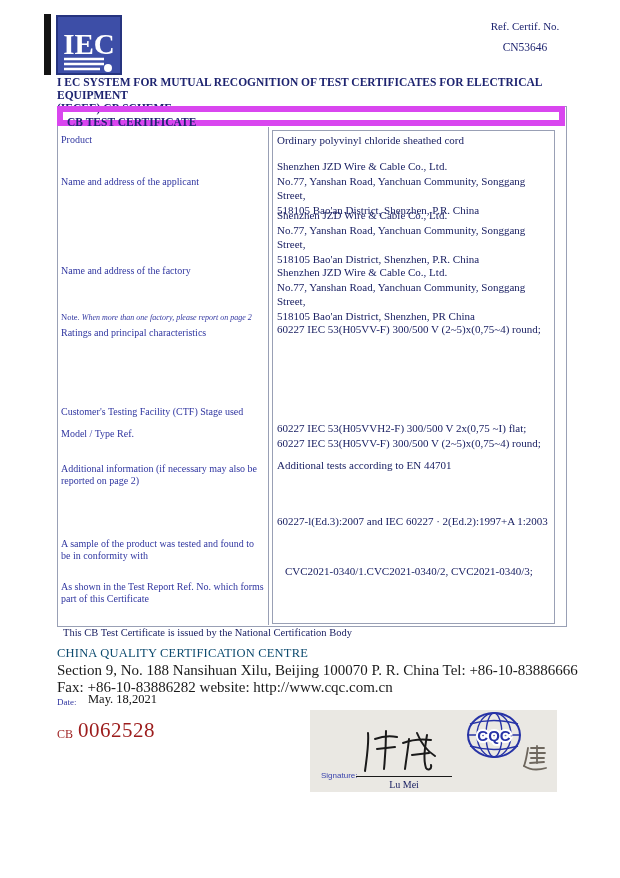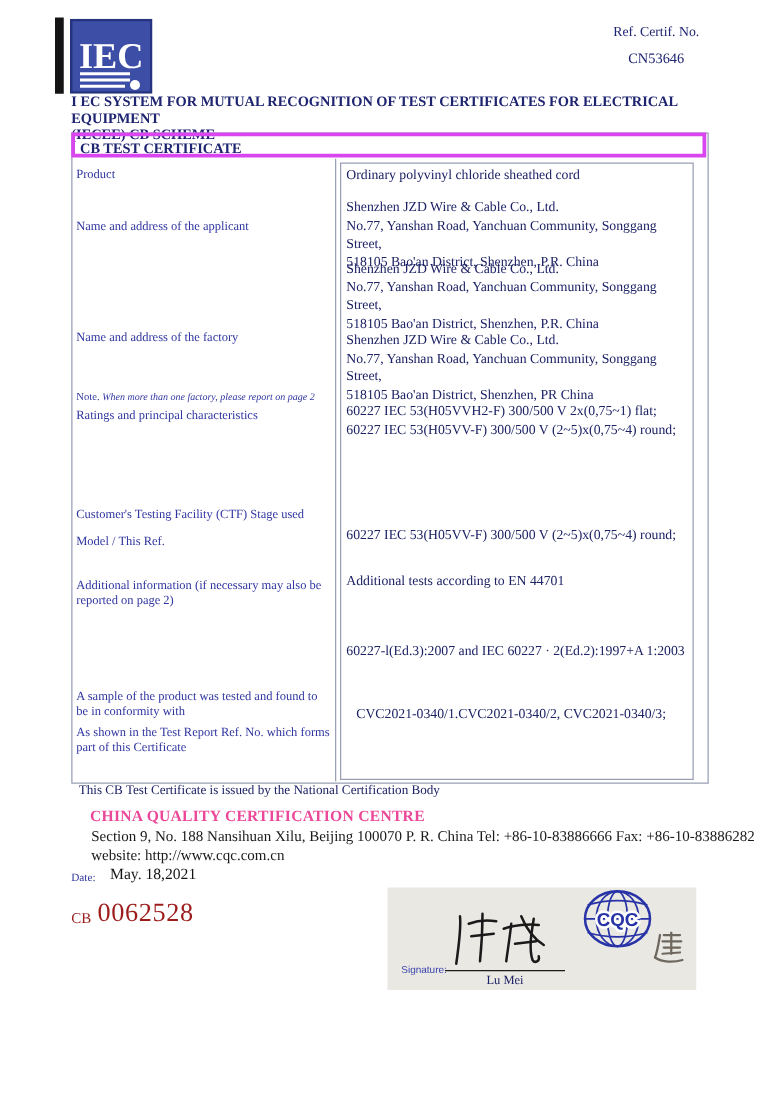--- a/index.html
+++ b/index.html
@@ -9,35 +9,35 @@
 
   
   .logo-bar{left:44px;top:14px;width:7px;height:61px;background:#141414;}
   .iec-logo{left:56px;top:15px;width:46px;height:60px;}
   .ref-label{left:450px;top:20px;width:150px;text-align:center;font-size:11px;color:#1e2470;}
   .ref-value{left:450px;top:41px;width:150px;text-align:center;font-size:11.5px;color:#1e2470;}
   .scheme{left:57px;top:76px;width:520px;font-size:11.5px;font-weight:bold;color:#1e2470;line-height:13px;}
 
   
   .outer-box{left:57px;top:106px;width:508px;height:519px;border:1px solid #99a0b5;}
-  .title-strip{left:57px;top:106px;width:508px;height:20px;border:3px solid #d946ef;
+  .title-strip{left:57px;top:106px;width:508px;height:20px;border:6px solid #d946ef;
                font-size:11.5px;font-weight:bold;color:#1e2470;line-height:20px;padding-left:4px;
                box-sizing:border-box;}
   .col-divider{left:268px;top:127px;height:498px;border-left:1px solid #99a0b5;width:0;}
   .value-box{left:272px;top:130px;width:281px;height:492px;border:1px solid #99a0b5;background:#fff;}
 
   .lbl{left:61px;width:204px;font-size:10px;line-height:12px;color:#3036a0;}
   .note{font-size:8.5px;color:#3036a0;margin-top:28px;}
   .note i{font-size:8px;}
   .val{left:277px;width:272px;font-size:11px;line-height:14.5px;color:#1c2264;}
 
   
   .issued{left:63px;top:627px;font-size:10.5px;color:#1c2264;font-family:Liberation Serif, serif;}
-  .centre{left:72px;top:646px;font-size:12.5px;font-weight:bold;color:#ec4899;letter-spacing:.2px;}
-  .addr{left:73px;top:662px;width:540px;font-size:12px;color:#1a1a1a;}
+  .centre{left:57px;top:646px;font-size:12.5px;font-weight:normal;color:#0c4a6e;letter-spacing:.2px;}
+  .addr{left:57px;top:662px;width:540px;font-size:15px;color:#1a1a1a;}
   .date-lbl{left:57px;top:697px;font-size:9px;color:#3036a0;}
   .date-val{left:88px;top:692px;font-size:12.5px;color:#141414;}
   .cb-prefix{left:57px;top:727px;font-size:12px;color:#9c1c1c;}
   .cb-number{left:78px;top:718px;font-size:21px;color:#9c1c1c;letter-spacing:.5px;}
 
   .sig-patch{left:310px;top:710px;width:247px;height:82px;background:#eae8e3;}
   .cqc-logo{left:466px;top:711px;width:56px;height:48px;}
   .jian-stamp{left:521px;top:745px;width:26px;height:28px;}
   .sig-label{left:321px;top:771px;font-size:8px;color:#3a43ad;font-family:"Liberation Sans",sans-serif;}
   .sig-hand{left:357px;top:727px;width:92px;height:48px;}
@@ -74,46 +74,46 @@
 
   <div class="abs lbl" style="top:134px">Product</div>
   <div class="abs lbl" style="top:176px">Name and address of the applicant</div>
   <div class="abs lbl" style="top:265px">Name and address of the factory</div>
   <div class="abs lbl note" style="top:283px">
     <span>Note.</span>
     <i>When more than one factory, please report on page 2</i>
   </div>
   <div class="abs lbl" style="top:327px">Ratings and principal characteristics</div>
   <div class="abs lbl" style="top:406px">Customer's Testing Facility (CTF) Stage used</div>
-  <div class="abs lbl" style="top:428px">Model / This Ref.</div>
+  <div class="abs lbl" style="top:428px">Model / Type Ref.</div>
   <div class="abs lbl" style="top:463px">Additional information (if necessary may also be reported on page 2)</div>
-  <div class="abs lbl" style="top:552px">A sample of the product was tested and found to be in conformity with</div>
+  <div class="abs lbl" style="top:538px">A sample of the product was tested and found to be in conformity with</div>
   <div class="abs lbl" style="top:581px">As shown in the Test Report Ref. No. which forms part of this Certificate</div>
 
   <div class="abs val" style="top:133px">Ordinary polyvinyl chloride sheathed cord</div>
   <div class="abs val" style="top:159px">
     <div>Shenzhen JZD Wire &amp; Cable Co., Ltd.</div>
     <div>No.77, Yanshan Road, Yanchuan Community, Songgang Street,</div>
     <div>518105 Bao'an District, Shenzhen, P.R. China</div>
   </div>
   <div class="abs val" style="top:208px">
     <div>Shenzhen JZD Wire &amp; Cable Co., Ltd.</div>
     <div>No.77, Yanshan Road, Yanchuan Community, Songgang Street,</div>
     <div>518105 Bao'an District, Shenzhen, P.R. China</div>
   </div>
   <div class="abs val" style="top:265px">
     <div>Shenzhen JZD Wire &amp; Cable Co., Ltd.</div>
     <div>No.77, Yanshan Road, Yanchuan Community, Songgang Street,</div>
     <div>518105 Bao'an District, Shenzhen, PR China</div>
   </div>
   <div class="abs val" style="top:322px">
-    <div>60227 IEC 53(H05VVH2-F) 300/500 V 2x(0,75~1) flat;</div>
     <div>60227 IEC 53(H05VV-F) 300/500 V (2~5)x(0,75~4) round;</div>
   </div>
   <div class="abs val" style="top:421px">
+    <div>60227 IEC 53(H05VVH2-F) 300/500 V 2x(0,75 ~I) flat;</div>
     <div>60227 IEC 53(H05VV-F) 300/500 V (2~5)x(0,75~4) round;</div>
   </div>
   <div class="abs val" style="top:458px">Additional tests according to EN 44701</div>
   <div class="abs val" style="top:514px">
     <div>60227-l(Ed.3):2007 and IEC 60227 · 2(Ed.2):1997+A 1:2003</div>
   </div>
   <div class="abs val" style="top:564px;left:285px">CVC2021-0340/1.CVC2021-0340/2, CVC2021-0340/3;</div>
 
   <div class="abs issued">This CB Test Certificate is issued by the National Certification Body</div>
   <div class="abs centre">CHINA QUALITY CERTIFICATION CENTRE</div>

